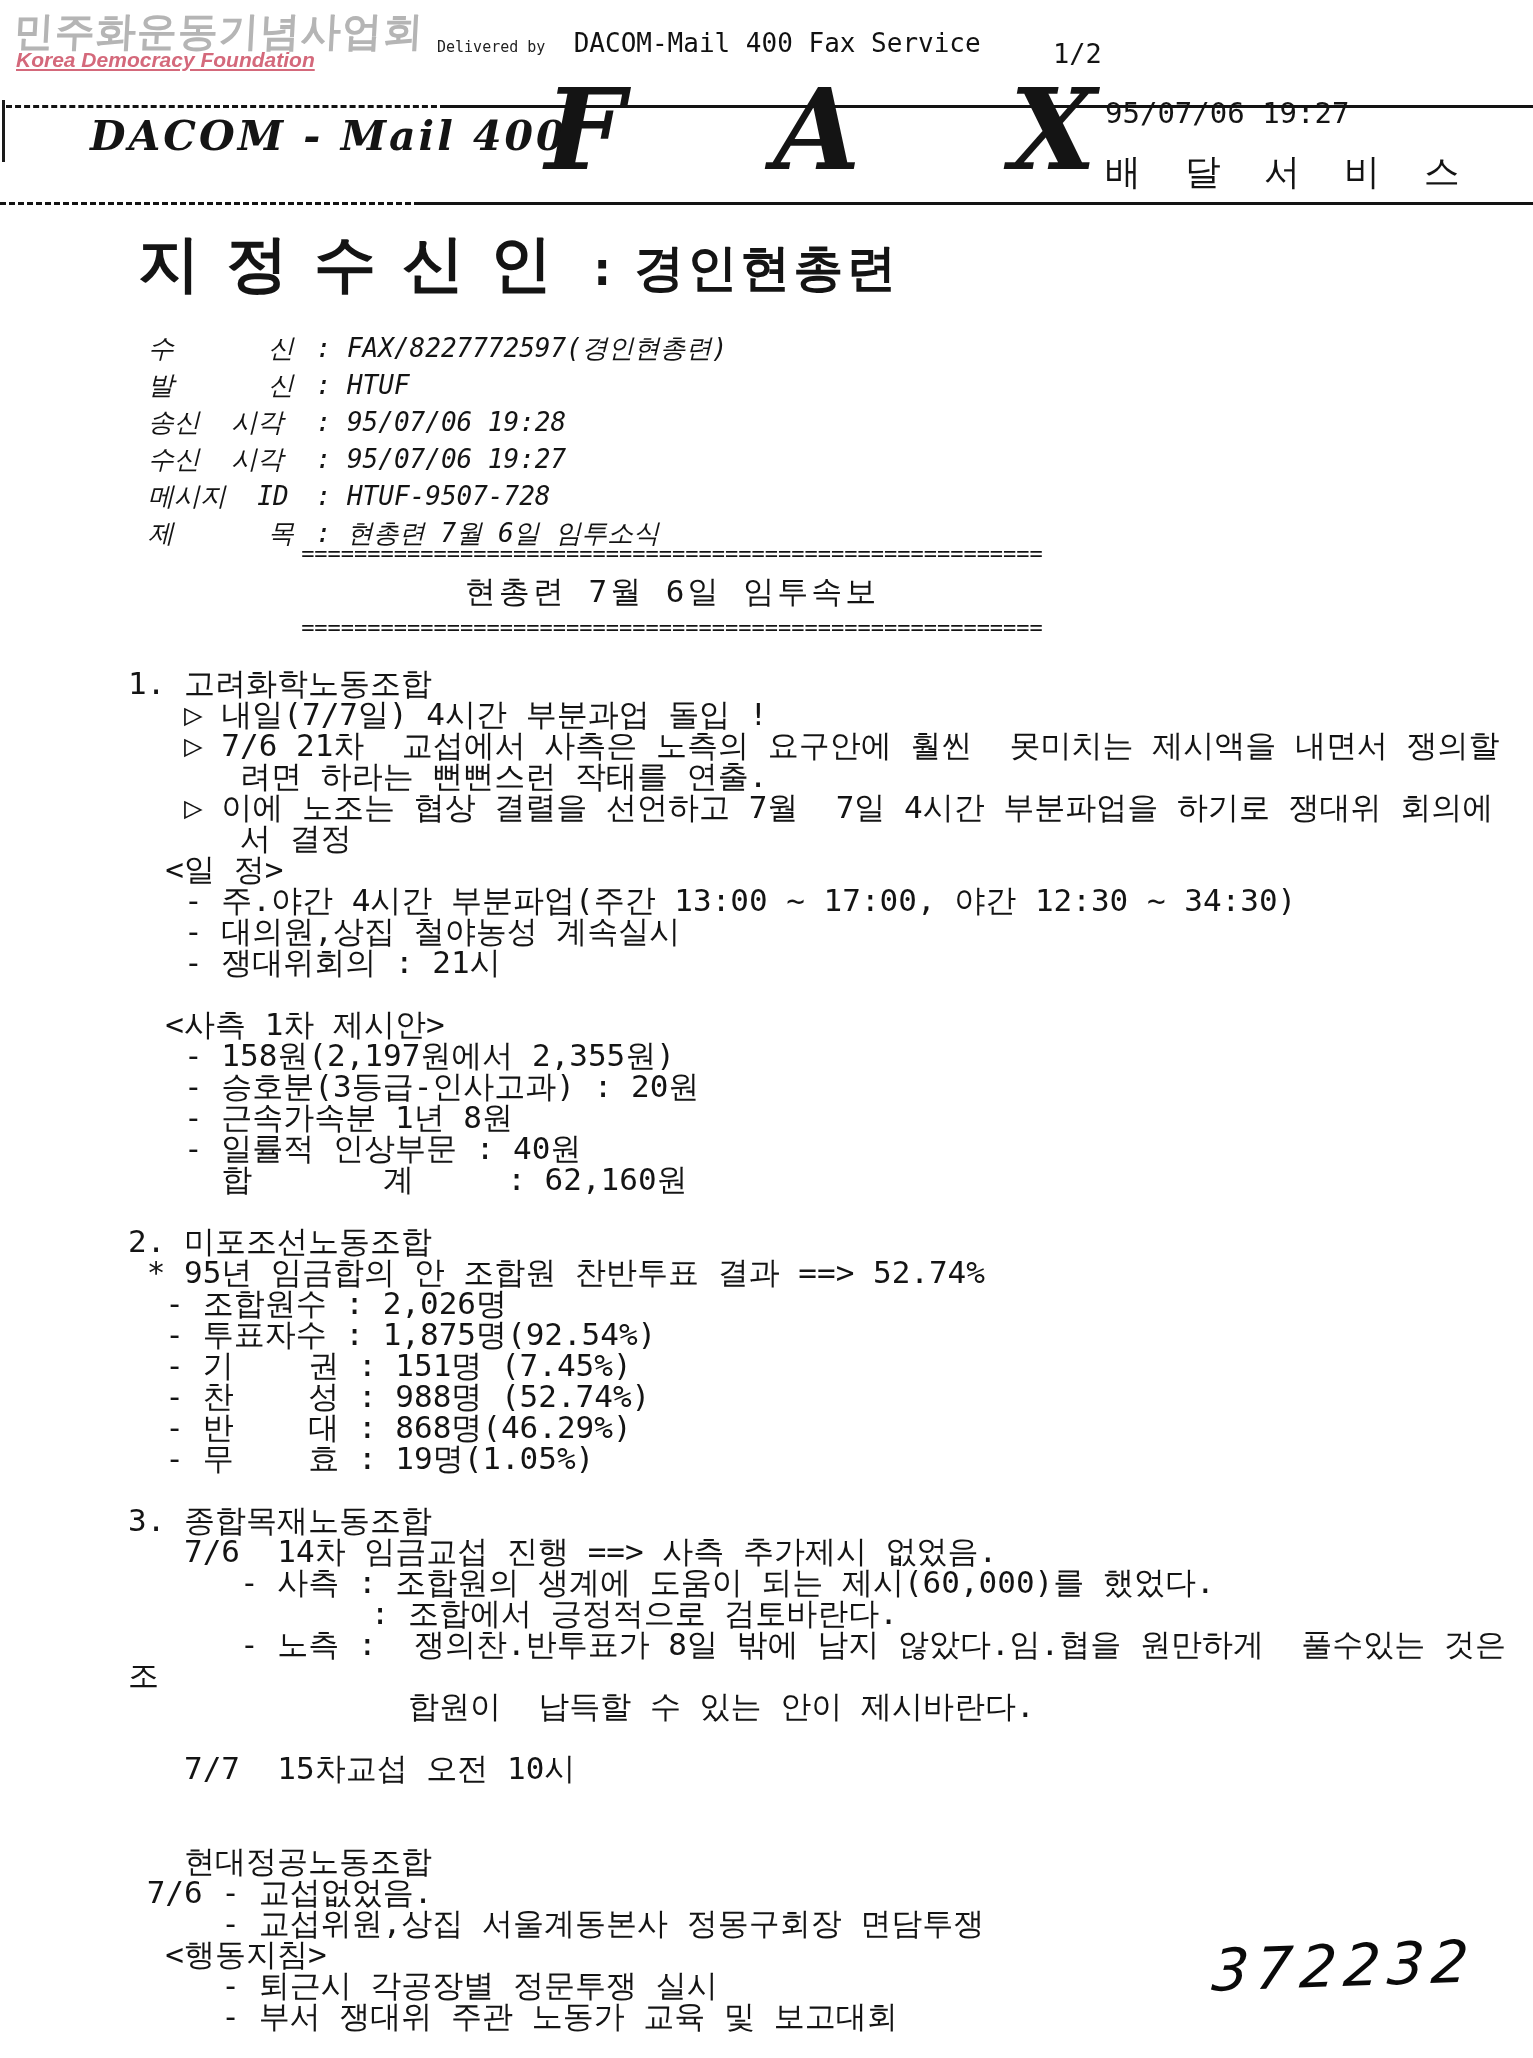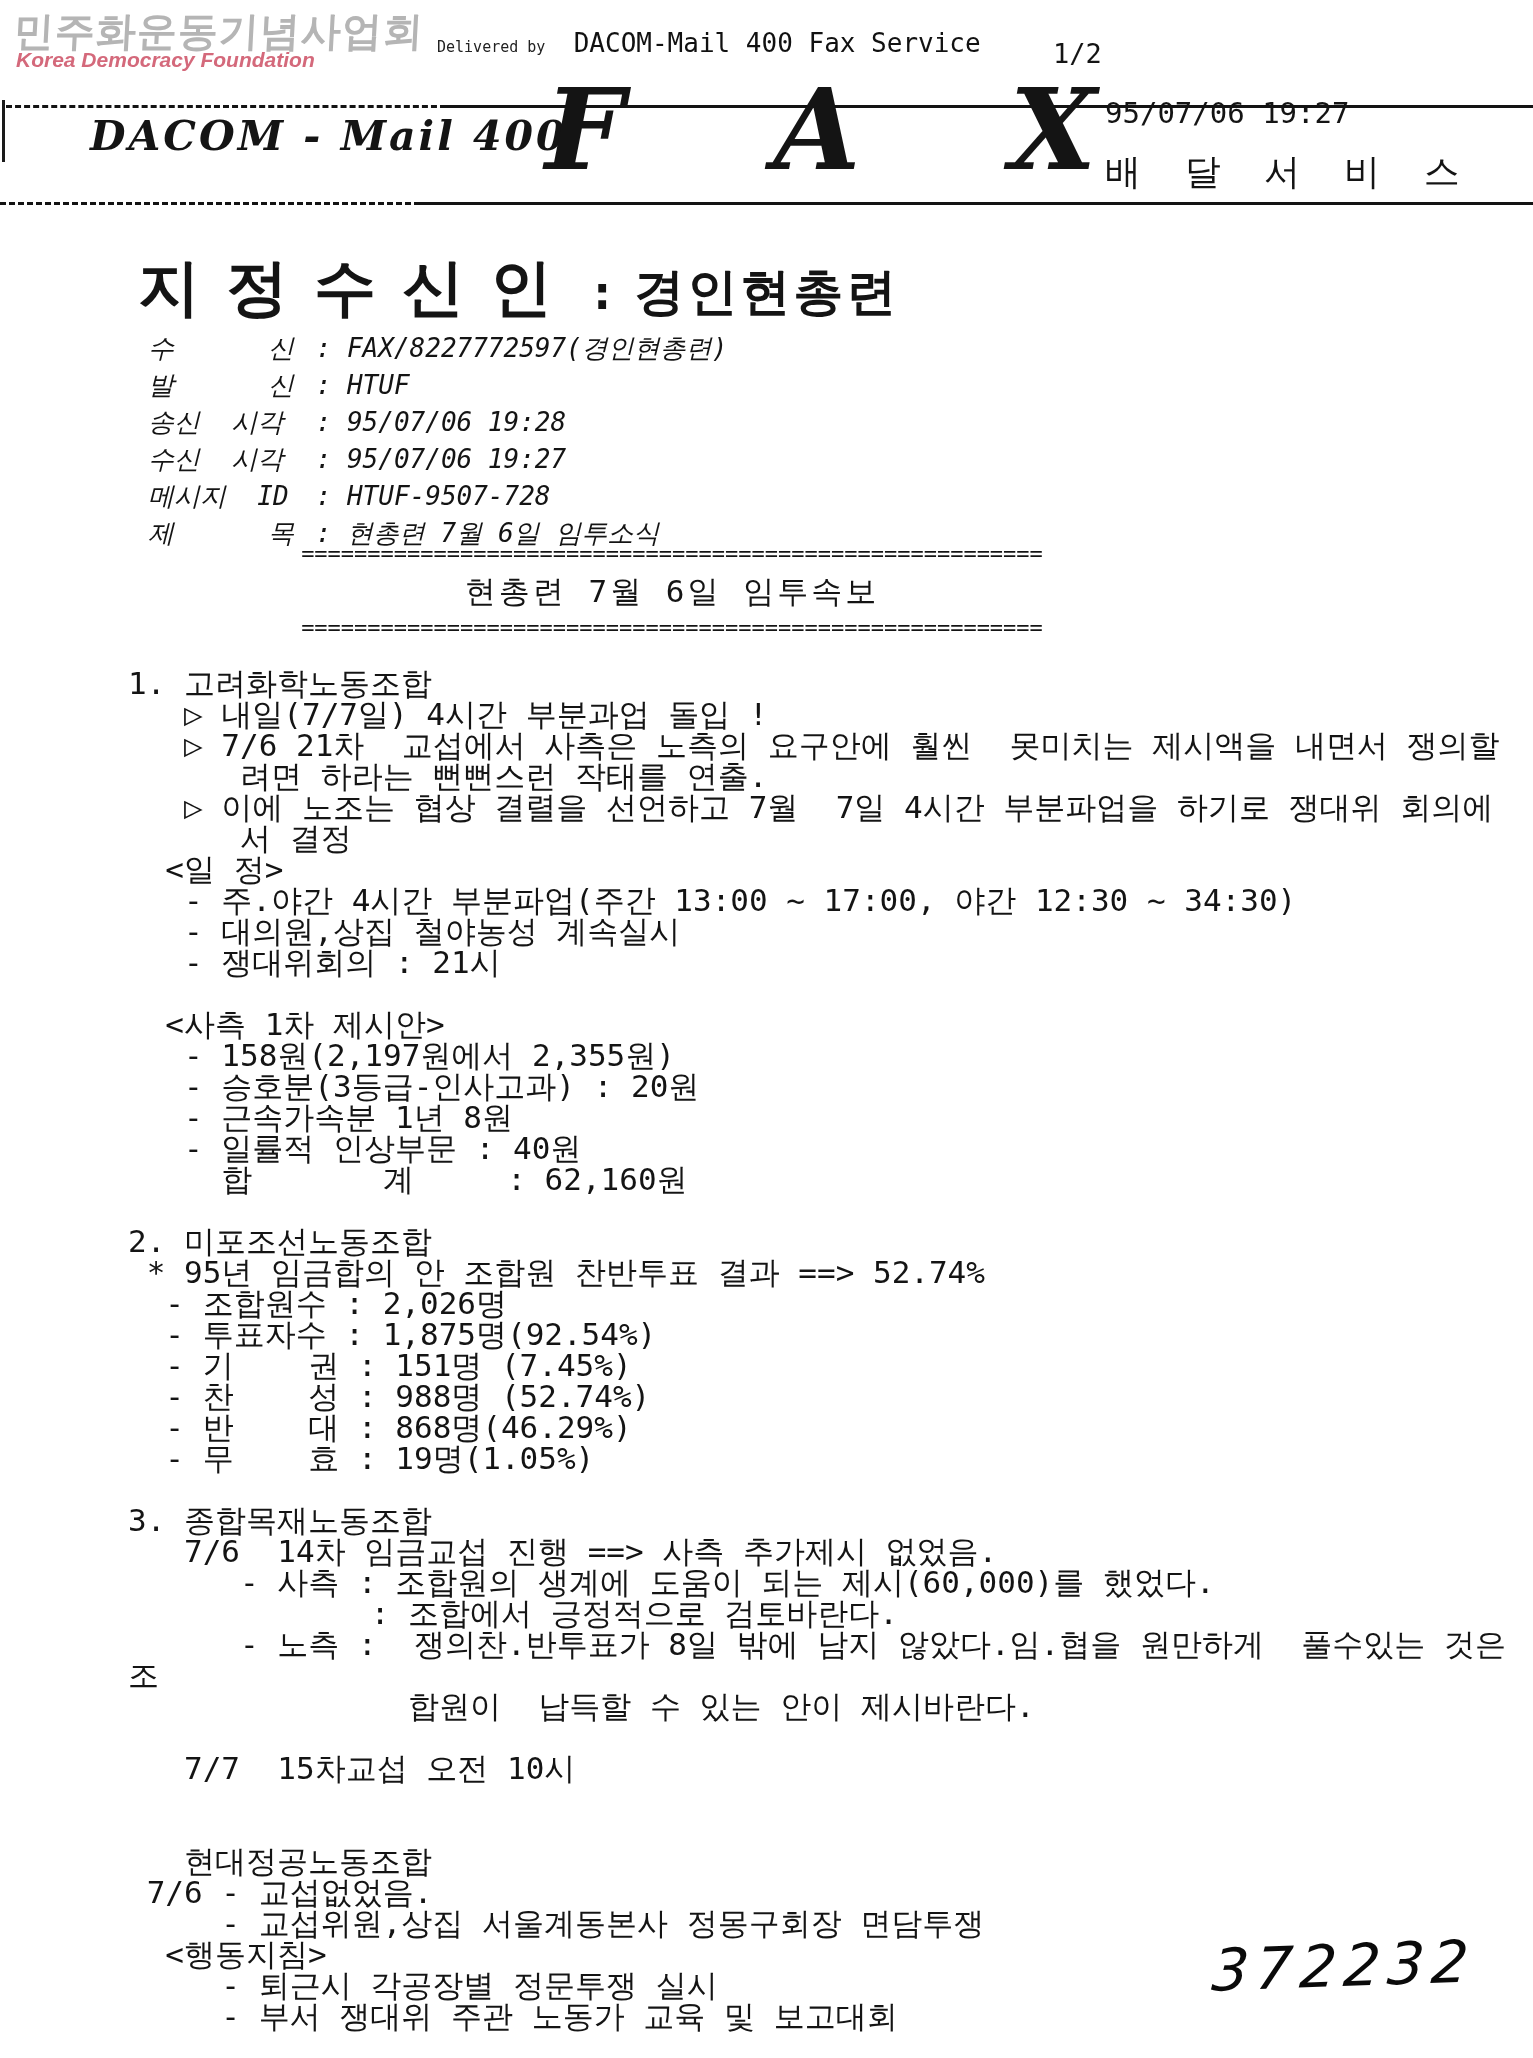--- a/index.html
+++ b/index.html
@@ -4,21 +4,21 @@
 <style>
   html,body{margin:0;padding:0;background:#9a9a9a;}
   .page{position:relative;width:1533px;height:2058px;background:#ffffff;overflow:hidden;
         font-family:"DejaVu Sans Mono","DejaVu Sans",sans-serif;color:#141414;}
 
   
   .logo-kr{position:absolute;left:14px;top:4px;font-size:40px;font-weight:bold;
            color:#b5b5b5;letter-spacing:1px;font-family:"DejaVu Sans",sans-serif;
            transform:skewX(-3deg);}
   .logo-en{position:absolute;left:16px;top:48px;font-size:21px;font-weight:bold;font-style:italic;
-           color:#d4697b;font-family:"Liberation Sans",sans-serif;}
+           color:#d4697b;font-family:"Liberation Sans",sans-serif;text-decoration:underline;}
 
   
   .delivered{position:absolute;left:437px;top:28px;white-space:nowrap;}
   .dlv-small{font-size:15px;color:#222;}
   .dlv-big{font-size:26px;color:#111;}
   .page-num{position:absolute;left:1053px;top:38px;font-size:27px;}
 
   
   .rule{position:absolute;height:0;border-top:3px solid #131313;}
   .rule-dashed{position:absolute;height:0;border-top:3px dashed #131313;}
@@ -26,21 +26,21 @@
 
   
   .dacom{position:absolute;left:90px;top:112px;font-family:"DejaVu Serif",serif;
          font-style:italic;font-weight:bold;font-size:41px;letter-spacing:3px;}
   .fax{position:absolute;left:545px;top:70px;font-family:"DejaVu Serif",serif;
        font-style:italic;font-weight:bold;font-size:112px;letter-spacing:55px;line-height:120px;}
   .dt{position:absolute;left:1105px;top:96px;font-size:29px;}
   .svc{position:absolute;left:1105px;top:148px;font-size:36px;letter-spacing:11px;}
 
   
-  .recipient{position:absolute;left:138px;top:222px;white-space:nowrap;margin-top:24px;}
+  .recipient{position:absolute;left:138px;top:222px;white-space:nowrap;}
   .rcp-label{font-size:62px;font-weight:bold;letter-spacing:26px;}
   .rcp-sep{font-size:48px;font-weight:bold;margin:0 8px 0 0;}
   .rcp-value{font-size:50px;font-weight:bold;letter-spacing:3px;}
 
   
   .meta{position:absolute;left:148px;top:330px;font-size:26px;line-height:37px;}
   .meta-row{white-space:pre;font-style:italic;}
   .meta-label{display:inline-block;width:152px;white-space:pre;}
 
   

